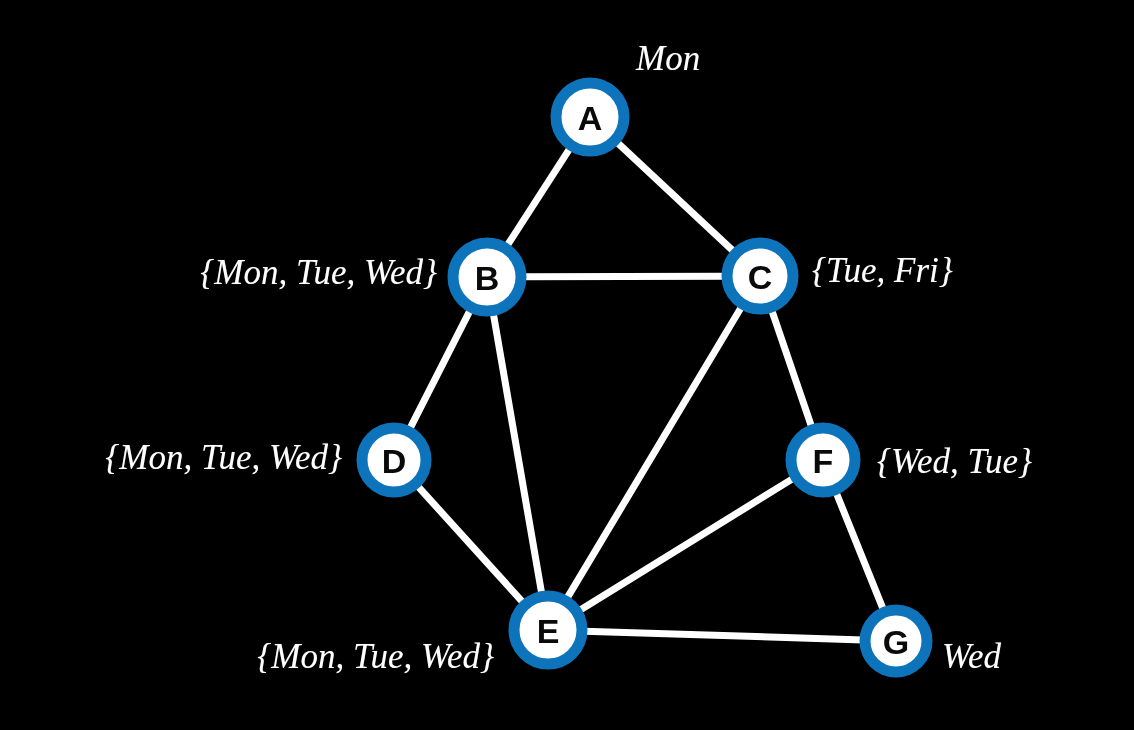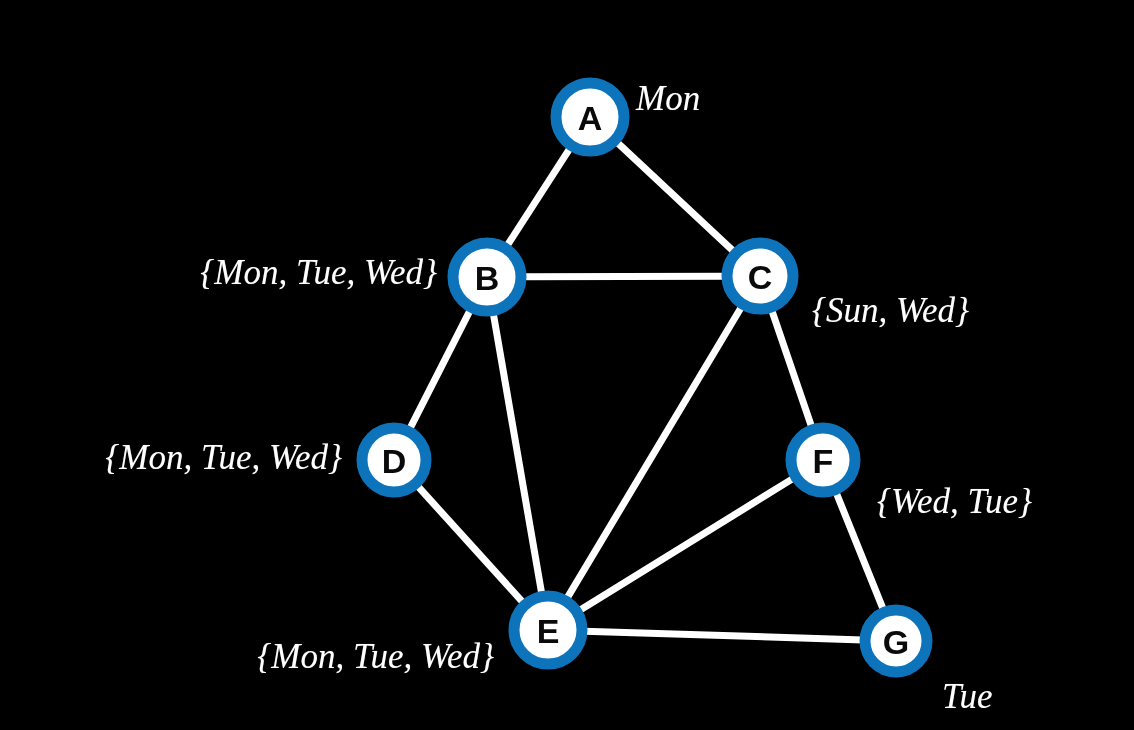--- a/index.html
+++ b/index.html
@@ -50,21 +50,21 @@
   .domain-label {
     position: absolute;
     color: #ffffff;
     font-family: "Liberation Serif", "DejaVu Serif", serif;
     font-style: italic;
     font-size: 35px;
     line-height: 1;
     white-space: nowrap;
     text-shadow: 0 0 1px rgba(255,255,255,0.35);
   }
-  .lbl-right { transform: translate(0, -50%); margin-top: 40px; }
+  .lbl-right { transform: translate(0, -50%); }
   .lbl-left  { transform: translate(-100%, -50%); }
 </style>
 </head>
 <body>
 
 <div id="graph-stage">
   <svg id="graph-svg" viewBox="0 0 1134 730">
     <g id="edges-group">
         <line x1="570.5136068692256" y1="147.27012525168846" x2="506.48639313077445" y2="246.72987474831154" class="edge-line"></line>
         <line x1="616.2922597366135" y1="141.59099587130322" x2="734.4380808116257" y2="252.0920873473441" class="edge-line"></line>
@@ -105,19 +105,19 @@
         </g>
         <g>
           <circle cx="896" cy="641" r="31" class="node-ring" fill="#ffffff" stroke="#0d74bb"></circle>
           <text x="896" y="642" class="node-letter" fill="#0a0a0a">G</text>
         </g>
       </g>
   </svg>
   <div id="labels-layer">
       <div class="domain-label lbl-right" style="left: 636px; top: 58px; color: rgb(255, 255, 255);">Mon</div>
       <div class="domain-label lbl-left" style="left: 437px; top: 272px; color: rgb(255, 255, 255);">{Mon, Tue, Wed}</div>
-      <div class="domain-label lbl-right" style="left: 812px; top: 270px; color: rgb(255, 255, 255);">{Sun, Wed}</div>
+      <div class="domain-label lbl-right" style="left: 812px; top: 270px; color: rgb(255, 255, 255);">{Tue, Fri}</div>
       <div class="domain-label lbl-left" style="left: 342px; top: 457px; color: rgb(255, 255, 255);">{Mon, Tue, Wed}</div>
       <div class="domain-label lbl-right" style="left: 877px; top: 461px; color: rgb(255, 255, 255);">{Wed, Tue}</div>
       <div class="domain-label lbl-left" style="left: 494px; top: 656px; color: rgb(255, 255, 255);">{Mon, Tue, Wed}</div>
-      <div class="domain-label lbl-right" style="left: 942px; top: 656px; color: rgb(255, 255, 255);">Tue</div>
+      <div class="domain-label lbl-right" style="left: 942px; top: 656px; color: rgb(255, 255, 255);">Wed</div>
     </div>
 </div>
 
 </body></html>

